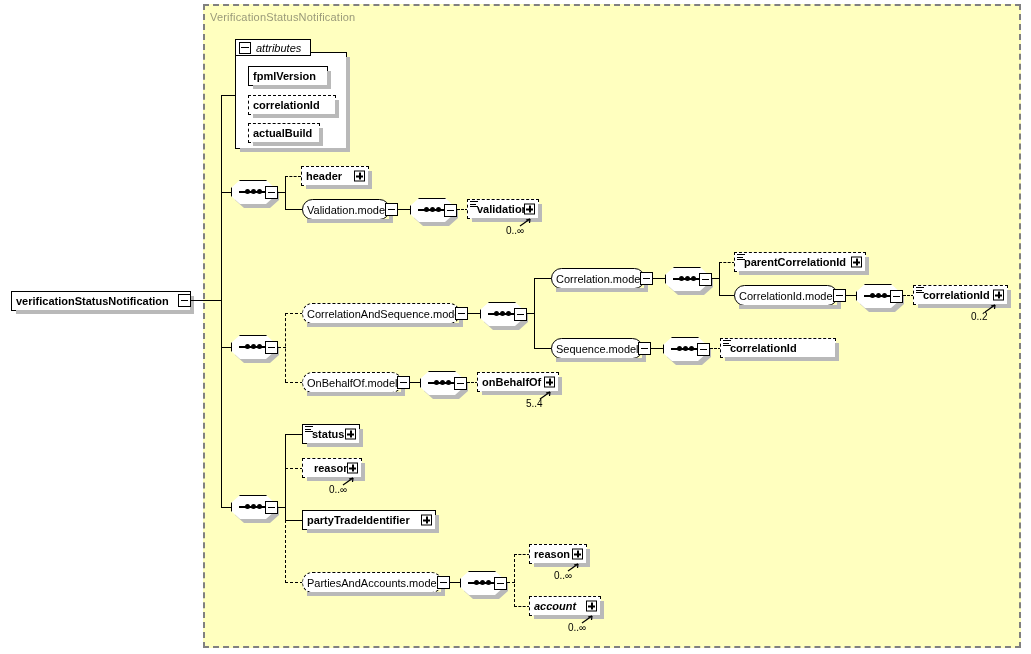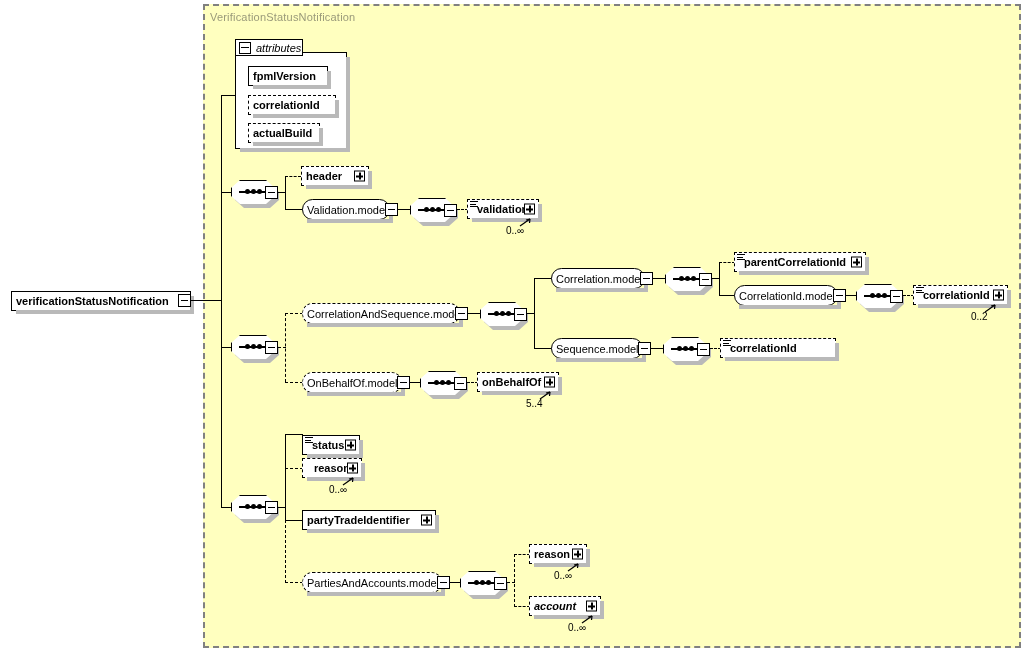--- a/index.html
+++ b/index.html
@@ -100,21 +100,21 @@
   <div class="node solid bold shadowed" style="left:11px;top:291px;width:180px;height:20px;">
     <span class="lbl">verificationStatusNotification</span>
   </div>
   <div class="minus-out" style="left:178px;top:294px;"></div>
 
   <div class="ln h" style="left:191px;top:300px;width:31px;"></div>
   <div class="ln v" style="left:221px;top:95px;height:413px;"></div>
 
   <div class="ln h" style="left:221px;top:95px;width:18px;"></div>
   <div class="attrbox shadowed" style="left:235px;top:52px;width:112px;height:97px;"></div>
-  <div class="attrtab" style="left:235px;top:39px;width:68px;height:17px;">
+  <div class="attrtab" style="left:235px;top:39px;width:76px;height:17px;">
     <span class="minus"></span>
     <span>attributes</span>
   </div>
 
   <div class="node solid bold shadowed" style="left:248px;top:66px;width:80px;height:20px;">
     <span class="lbl">fpmlVersion</span>
   </div>
   <div class="node dashed bold shadowed" style="left:248px;top:95px;width:88px;height:20px;">
     <span class="lbl">correlationId</span>
   </div>
@@ -338,21 +338,21 @@
     <div class="bar"></div>
     <div class="dot" style="left:14px;"></div>
       <div class="dot" style="left:20px;"></div>
       <div class="dot" style="left:26px;"></div>
   </div>
   <div class="minus-out" style="left:265px;top:501px;"></div>
   <div class="ln h" style="left:278px;top:507px;width:8px;"></div>
   <div class="ln v" style="left:285px;top:434px;height:86px;"></div>
 
   <div class="ln h" style="left:285px;top:434px;width:18px;"></div>
-  <div class="node solid bold shadowed" style="left:302px;top:424px;width:58px;height:20px;margin-top:11px;">
+  <div class="node solid bold shadowed" style="left:302px;top:424px;width:58px;height:20px;">
     <span class="typemark">
         <i></i>
         <i></i>
         <i></i>
       </span>
     <span class="lbl" style="padding-left:9px;">status</span>
     <span class="plus"></span>
   </div>
 
   <div class="dln h" style="left:285px;top:468px;width:18px;"></div>

